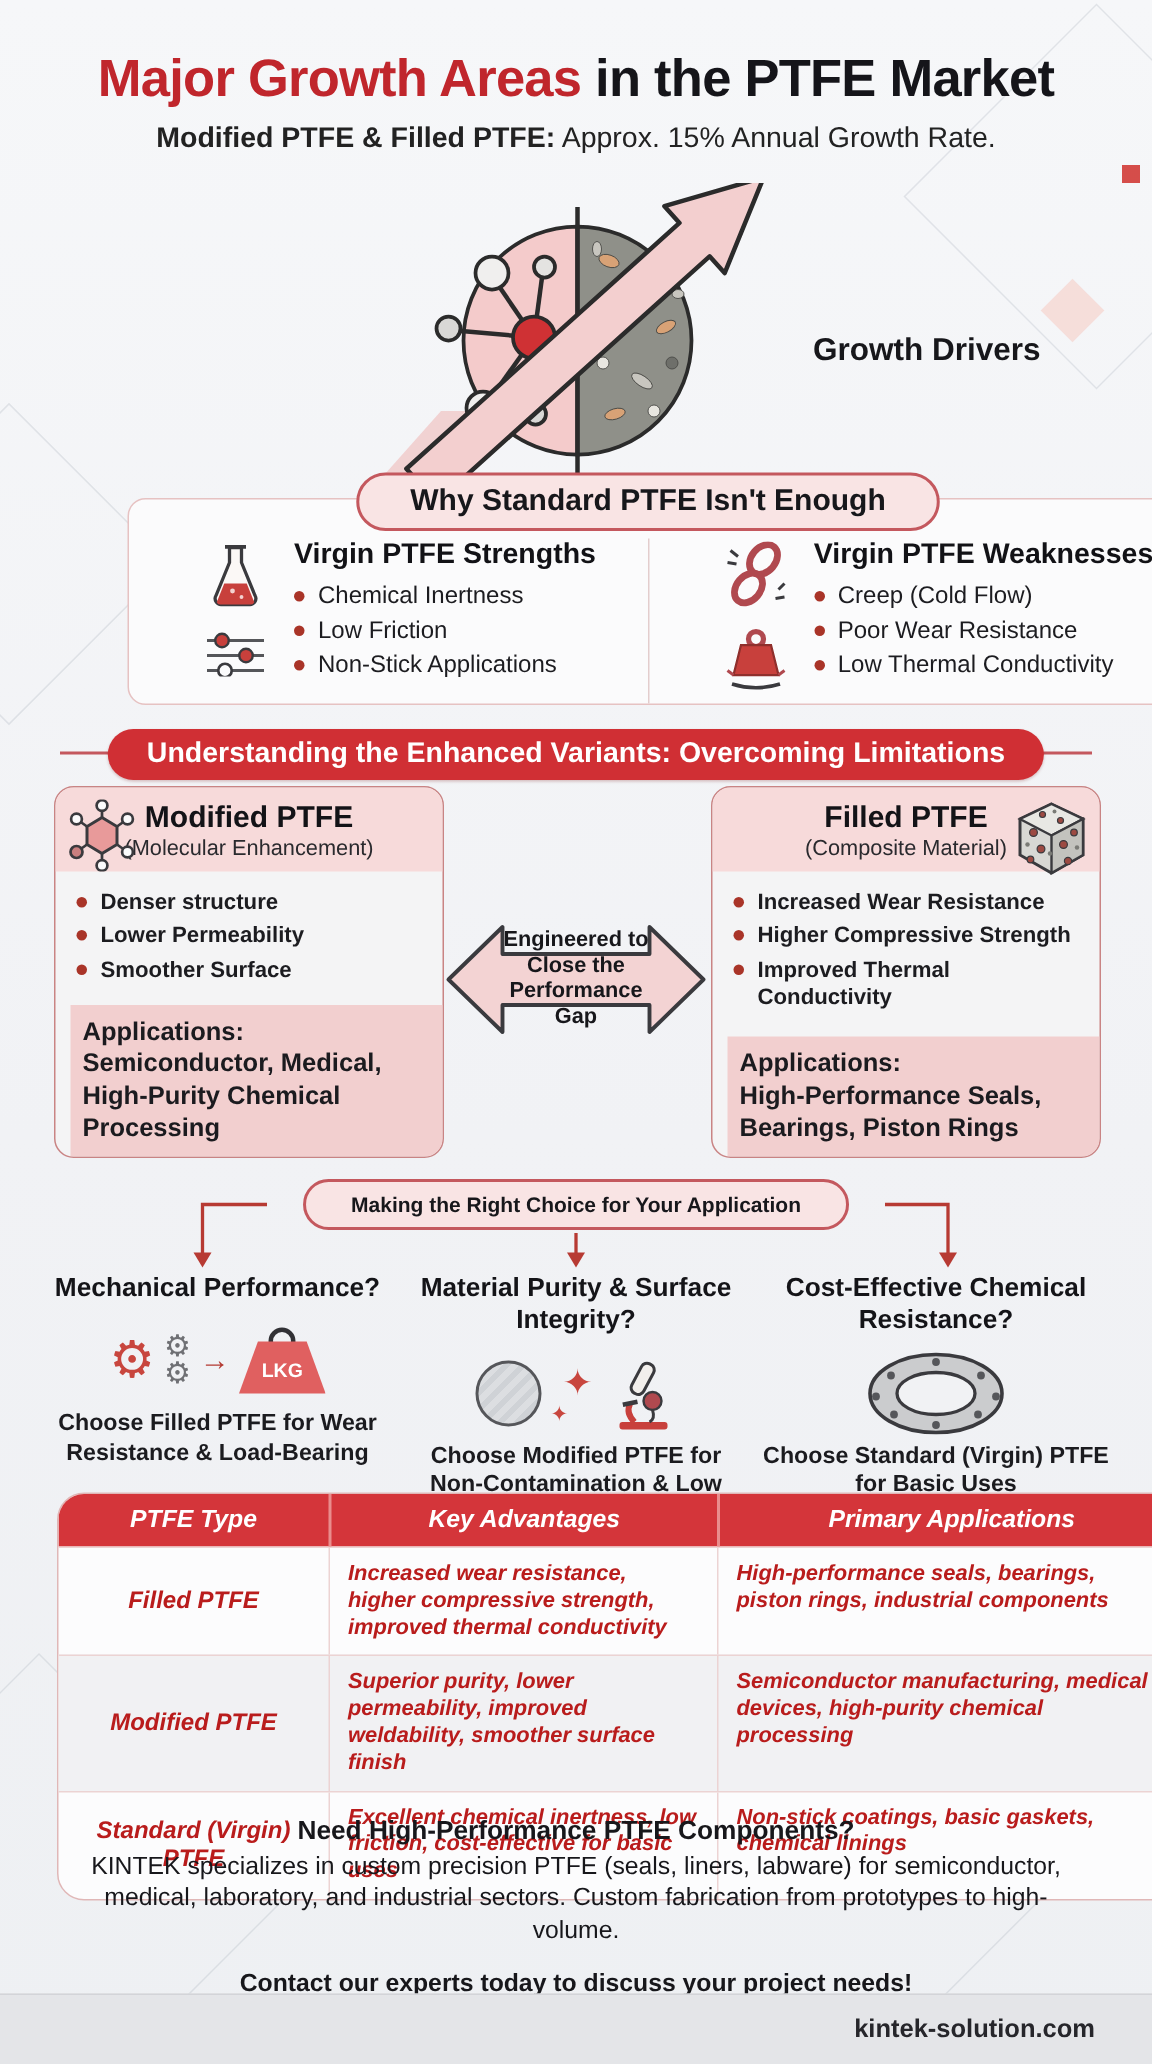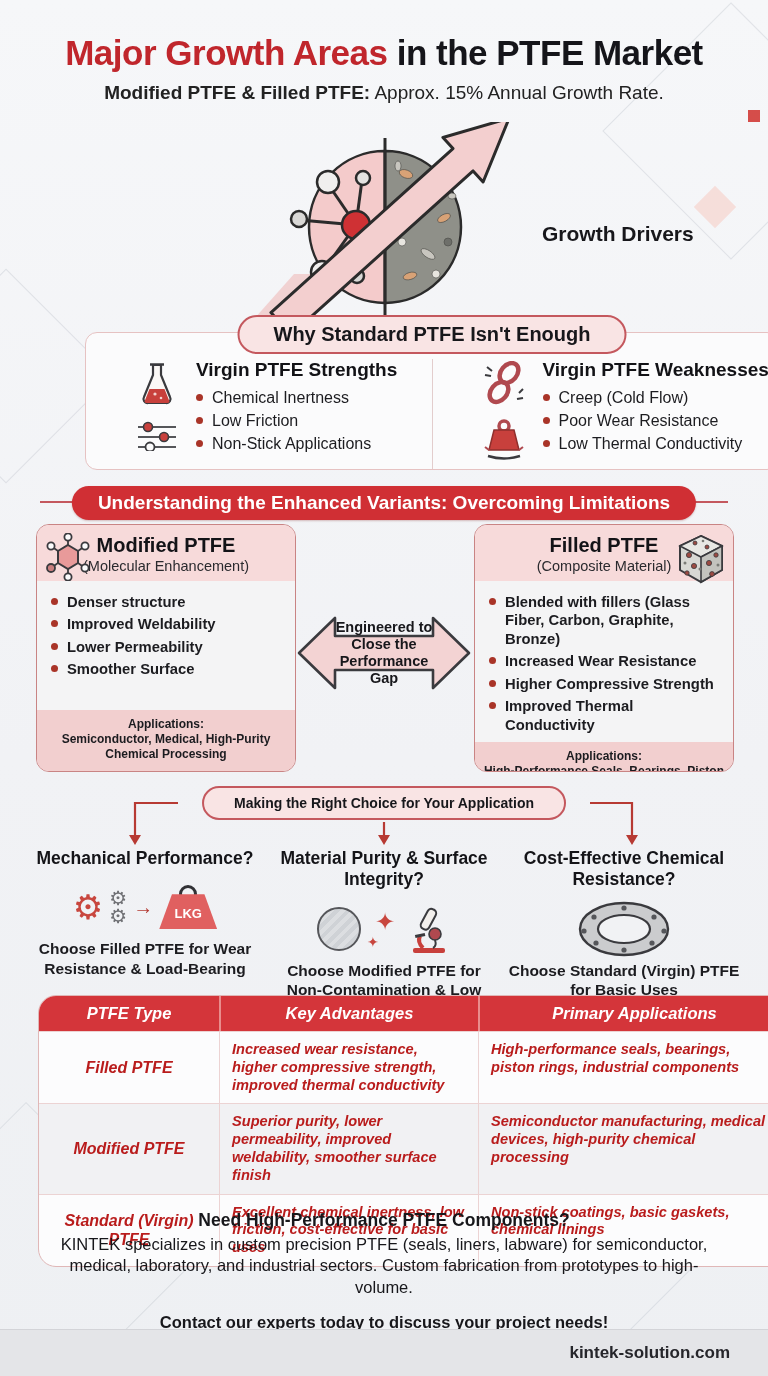--- a/index.html
+++ b/index.html
@@ -50,21 +50,21 @@
         background:#f4f4f5;overflow:hidden;display:flex;flex-direction:column;}
   .card.left{left:36px;} .card.right{left:474px;}
   .card-head{position:relative;background:#f7dada;padding:9px 6px 7px;text-align:center;}
   .card-head h3{margin:0;font-size:20px;font-weight:bold;color:#131317;}
   .card-head .cap{font-size:14.5px;font-weight:500;color:#2a2a2e;margin-top:1px;}
   .card-icon{position:absolute;top:8px;}
   .card.left .card-icon{left:8px;} .card.right .card-icon{right:7px;}
   .card-body{flex:1;padding:8px 10px 4px 14px;}
   .card-body .bullet{font-size:14.8px;font-weight:600;margin:4px 0;}
   .card-body .bullet .dot{margin-top:5px;}
-  .card-apps{background:#f2cfcf;text-align:center;padding:7px 8px 9px;font-size:12px;font-weight:600;line-height:1.25;color:#1b1b1f;}
+  .card-apps{background:#f2cfcf;text-align:left;padding:7px 8px 9px;font-size:17px;font-weight:600;line-height:1.25;color:#1b1b1f;margin-left:10px;}
   .card-apps .lbl{font-weight:bold;}
 
   .mid-arrow{position:absolute;top:601px;left:296px;width:176px;height:104px;}
   .mid-arrow svg{position:absolute;inset:0;}
   .mid-arrow .txt{position:absolute;top:50%;left:50%;transform:translate(-50%,-50%);width:112px;text-align:center;
                   font-size:14.5px;font-weight:bold;line-height:1.18;color:#17171b;}
 
   
   .choice-pill{top:786px;font-size:14px;padding:7px 30px;}
   .choice-connector{position:absolute;top:786px;left:0;width:768px;height:62px;pointer-events:none;}
@@ -290,24 +290,20 @@
           <circle cx="6" cy="35" r="4" fill="#c97f7f" stroke="#3a3a3e" stroke-width="1.8"></circle>
         </svg>
       </span>
       <h3>Modified PTFE</h3>
       <div class="cap">(Molecular Enhancement)</div>
     </div>
     <div class="card-body">
       <div class="bullet">
           <span class="dot"></span>
           <span>Denser structure</span>
-        </div>
-      <div class="bullet">
-          <span class="dot"></span>
-          <span>Improved Weldability</span>
         </div>
       <div class="bullet">
           <span class="dot"></span>
           <span>Lower Permeability</span>
         </div>
       <div class="bullet">
           <span class="dot"></span>
           <span>Smoother Surface</span>
         </div>
     </div>
@@ -348,24 +344,20 @@
               <circle cx="27" cy="8" r="1.3"></circle>
             </g>
         </svg>
       </span>
       <h3>Filled PTFE</h3>
       <div class="cap">(Composite Material)</div>
     </div>
     <div class="card-body">
       <div class="bullet">
           <span class="dot"></span>
-          <span>Blended with fillers (Glass Fiber, Carbon, Graphite, Bronze)</span>
-        </div>
-      <div class="bullet">
-          <span class="dot"></span>
           <span>Increased Wear Resistance</span>
         </div>
       <div class="bullet">
           <span class="dot"></span>
           <span>Higher Compressive Strength</span>
         </div>
       <div class="bullet">
           <span class="dot"></span>
           <span>Improved Thermal Conductivity</span>
         </div>

